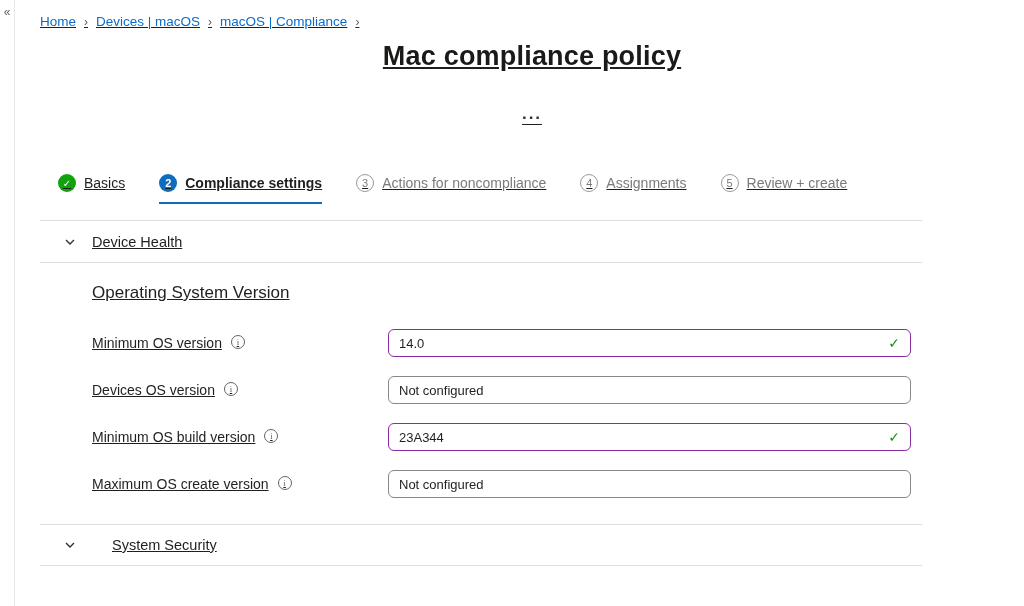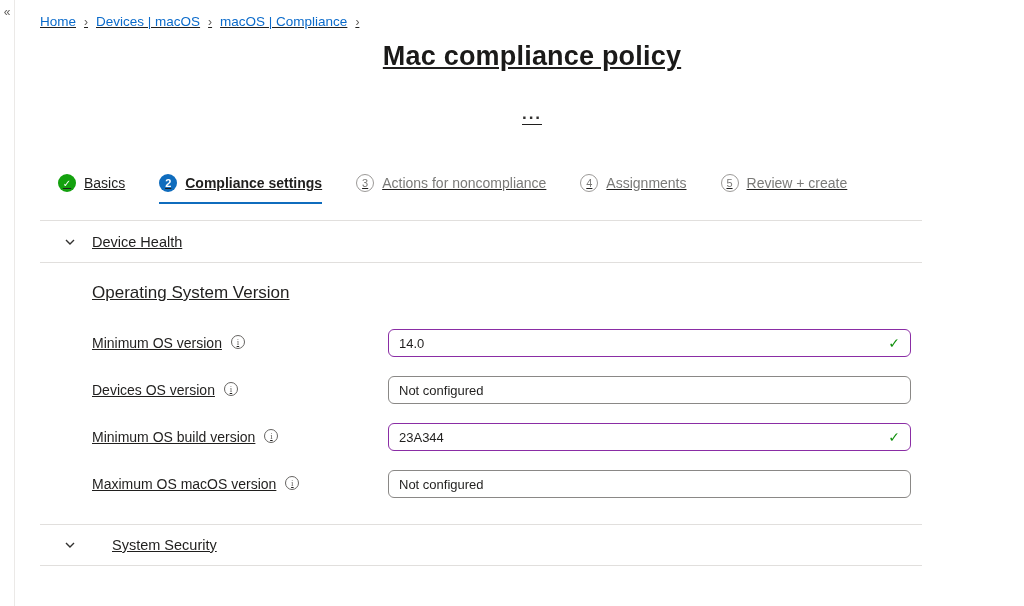--- a/index.html
+++ b/index.html
@@ -148,21 +148,21 @@
             <span class="info-icon">i</span>
           </div>
           <div class="input-wrap modified">
             <input type="text" value="23A344" style="">
             <span class="valid-check">✓</span>
           </div>
         </div>
 
         <div class="field-row" style="margin-bottom:0">
           <div class="field-label">
-            <span>Maximum OS macOS version</span>
+            <span>Maximum OS create version</span>
             <span class="info-icon">i</span>
           </div>
           <div class="input-wrap">
             <input type="text" value="Not configured" style="">
             
           </div>
         </div>
       </div>
 
       <div class="section-row bordered top-border">

